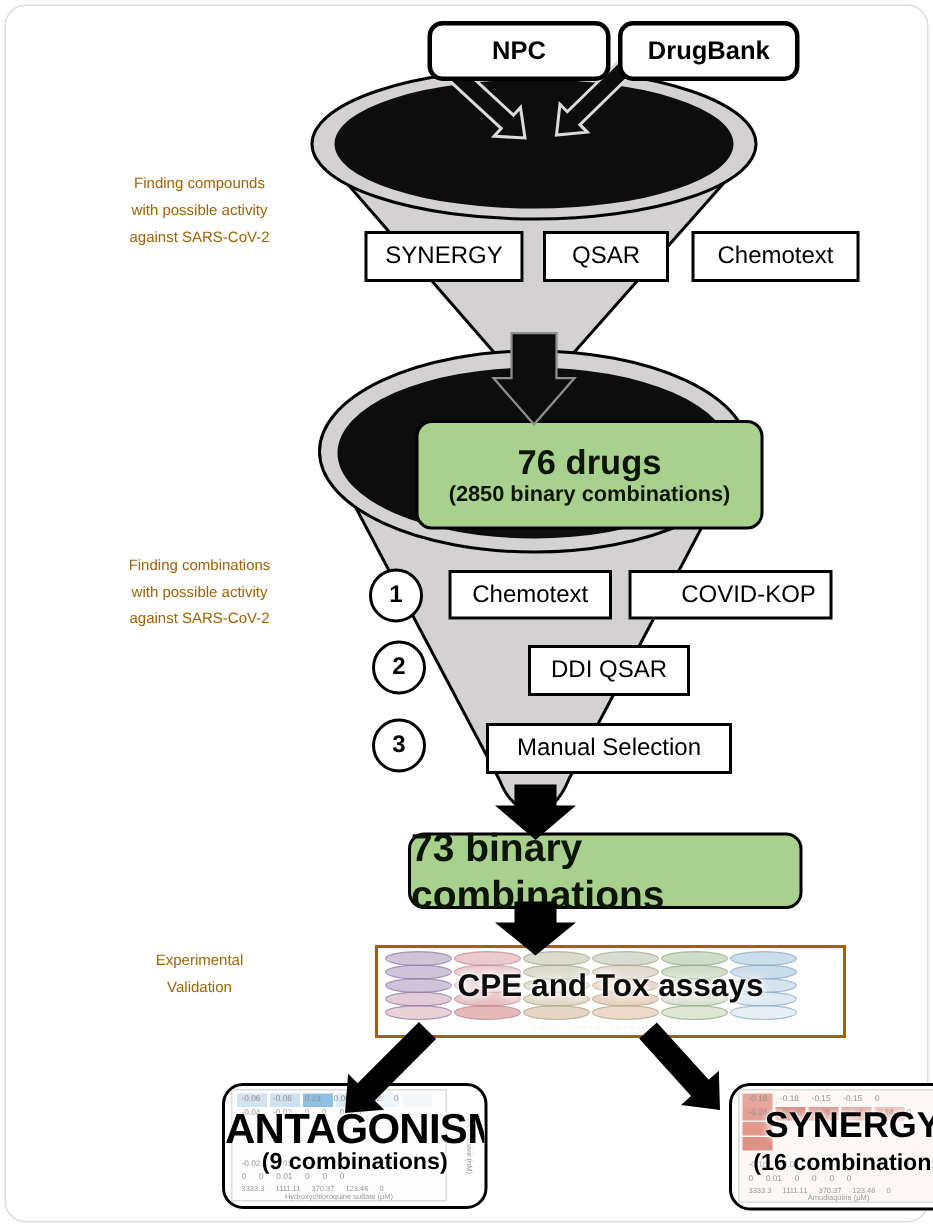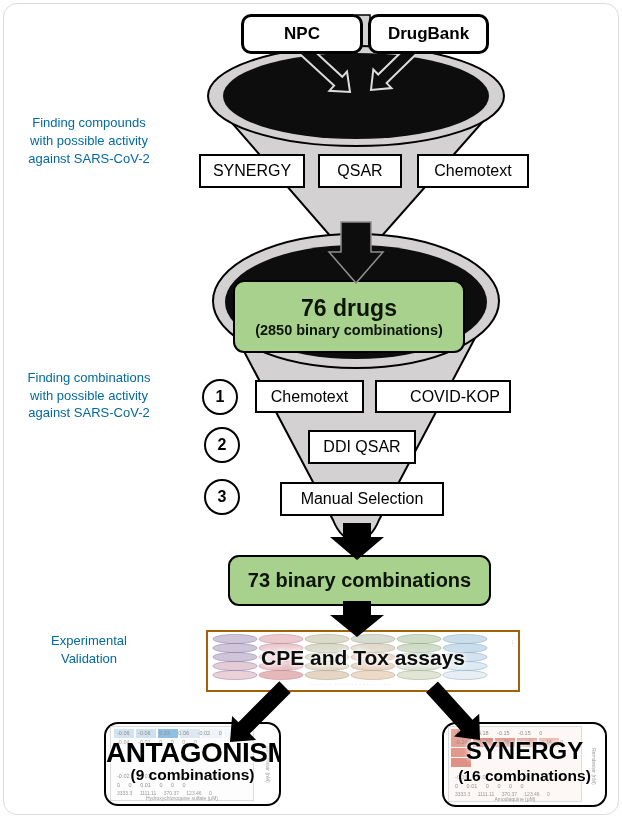--- a/index.html
+++ b/index.html
@@ -1,27 +1,27 @@
 <!DOCTYPE html>
 <html><head>
 <meta charset="utf-8">
 <style>
   html,body{margin:0;padding:0;background:#fff;}
   .canvas{position:relative;width:622px;height:818px;background:#fff;overflow:hidden;
           font-family:"Liberation Sans",sans-serif;color:#000;}
   .frame{position:absolute;inset:3px;border:1px solid #dcdcdc;border-radius:14px;}
-  .abs{position:absolute;}
+  .abs{position:absolute;margin-left:44px;}
   svg.layer{position:absolute;left:0;top:0;width:622px;height:818px;pointer-events:none;}
   .srcbox{background:#fff;border:3px solid #000;border-radius:10px;display:flex;align-items:center;
           justify-content:center;font-weight:bold;font-size:17px;}
   .toolbox{background:#fff;border:2px solid #000;display:flex;align-items:center;justify-content:center;
            font-size:16px;}
   .greenbox{background:#a9d18e;border:2.5px solid #000;border-radius:11px;display:flex;flex-direction:column;
             align-items:center;justify-content:center;font-weight:bold;color:#0d1507;}
-  .sidelabel{font-size:13px;line-height:18px;text-align:center;color:#0369a1;}
+  .sidelabel{font-size:10px;line-height:18px;text-align:center;color:#a16207;}
   .circle{width:32px;height:32px;border:2px solid #000;border-radius:50%;background:#fff;display:flex;
           align-items:center;justify-content:center;font-weight:bold;font-size:16px;}
   .cpebox{background:#fff;border:2px solid #a16207;}
   .cpelabel{position:absolute;left:0;top:14px;width:100%;text-align:center;font-weight:bold;font-size:21px;
             color:#0d0d0d;text-shadow:0 0 3px #fff,0 0 6px #fff,0 0 9px #fff;}
   .outcome{background:#fff;border:2.5px solid #000;border-radius:14px;overflow:hidden;}
   .hm-area{position:absolute;background:#fdfdfd;border:1px solid #ddd;}
   .hm-row{position:absolute;left:6px;font-size:5.5px;color:#8f8f8f;white-space:nowrap;word-spacing:7px;}
   .hm-axis{position:absolute;left:6px;font-size:5px;color:#9a9a9a;white-space:nowrap;word-spacing:6px;}
   .hm-cap{position:absolute;left:0;width:100%;text-align:center;font-size:5px;color:#9a9a9a;}
@@ -102,21 +102,21 @@
     <span>COVID-KOP</span>
   </div>
   <div class="abs toolbox" style="left:308px;top:430px;width:104px;height:30px;">
     <span>DDI QSAR</span>
   </div>
   <div class="abs toolbox" style="left:280px;top:482px;width:160px;height:30px;">
     <span>Manual Selection</span>
   </div>
 
   <div class="abs greenbox" style="left:228px;top:555px;width:259px;height:47px;">
-    <div style="font-size:20px;">73 binary combinations</div>
+    <div style="font-size:26px;">73 binary combinations</div>
   </div>
 
   <div class="abs sidelabel" style="left:5px;top:632px;width:168px;">
     <div>Experimental</div>
     <div>Validation</div>
   </div>
 
   <div class="abs cpebox" style="left:206px;top:630px;width:310px;height:58px;">
     <svg width="306" height="54" viewBox="0 0 306 54" style="position:absolute;left:0;top:0;">
       <g fill-opacity="0.5" stroke-opacity="0.7" stroke-width="0.7">

